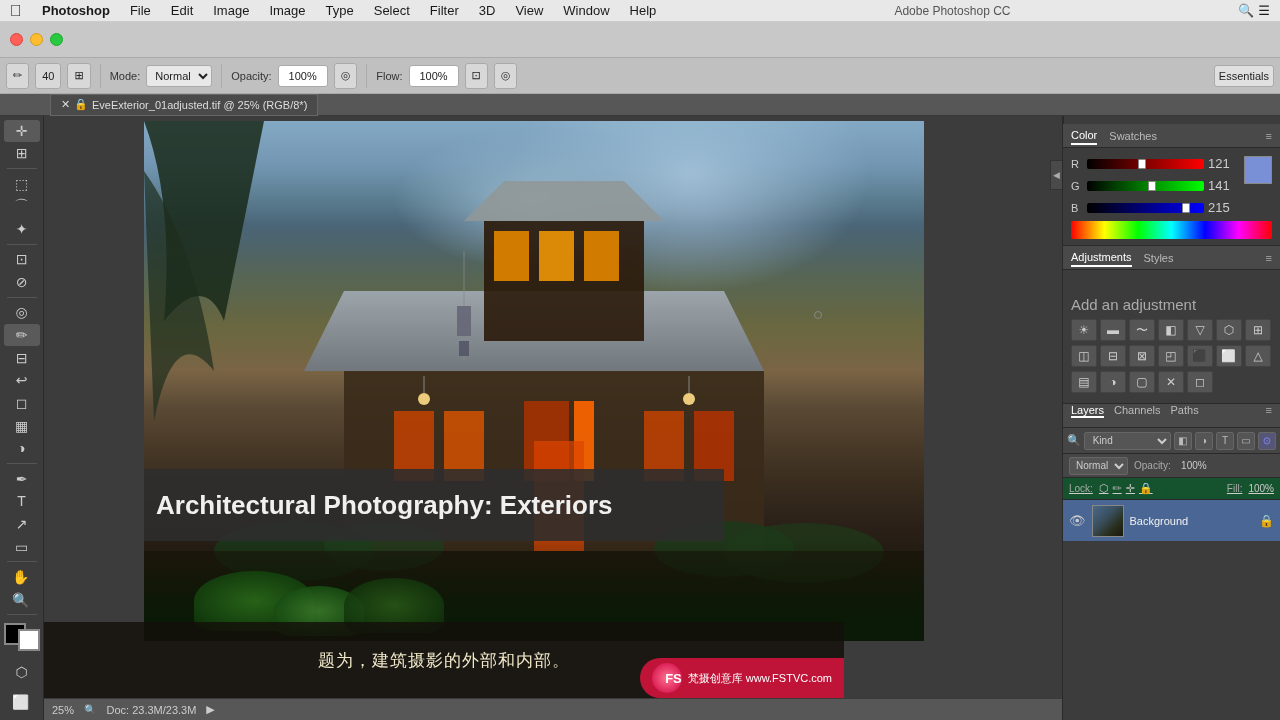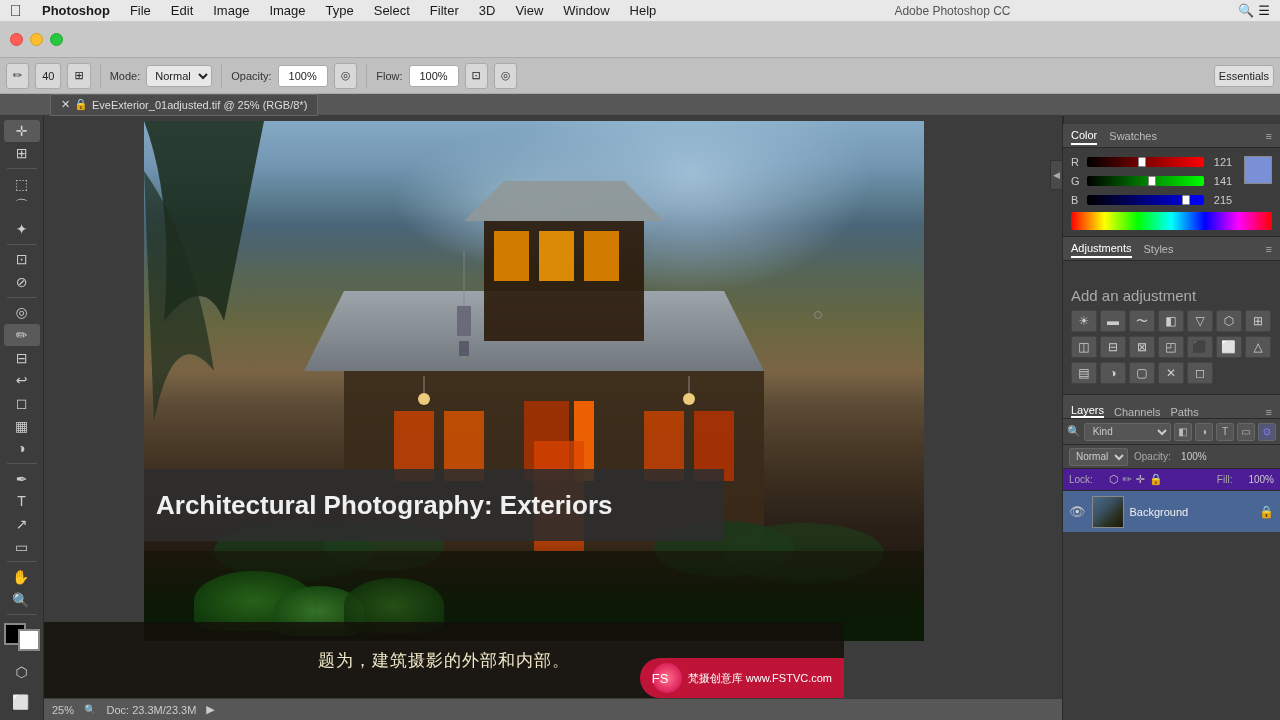--- a/index.html
+++ b/index.html
@@ -131,21 +131,21 @@
       flex: 1; height: 10px; border-radius: 2px; position: relative;
     }
     .slider-r { background: linear-gradient(to right, #000, #ff0000); }
     .slider-g { background: linear-gradient(to right, #000, #00ff00); }
     .slider-b { background: linear-gradient(to right, #000, #0000ff); }
     .slider-thumb {
       width: 8px; height: 10px; background: white;
       border: 1px solid #888; position: absolute; top: 0;
       border-radius: 1px; cursor: pointer;
     }
-    .color-value { font-size: 11px; color: #ccc; width: 30px; text-align: center; }
+    .color-value { font-size: 13px; color: #ccc; width: 30px; text-align: left; }
     .color-spectrum {
       height: 18px; margin-top: 4px;
       background: linear-gradient(to right, #ff0000, #ffff00, #00ff00, #00ffff, #0000ff, #ff00ff, #ff0000);
       border-radius: 2px;
     }
 
     
     #adjustments-panel { border-bottom: 1px solid #2a2a2a; }
     .adj-header { height: 24px; background: #494949; display: flex; align-items: center; padding: 0 8px; gap: 12px; border-bottom: 1px solid #2a2a2a; }
     .adj-content { padding: 6px 8px; }
@@ -153,21 +153,21 @@
     .adj-icons { display: flex; flex-wrap: wrap; gap: 3px; margin-bottom: 4px; }
     .adj-icon-btn {
       width: 26px; height: 22px; background: #555;
       border: 1px solid #444; border-radius: 2px;
       display: flex; align-items: center; justify-content: center;
       color: #ccc; font-size: 12px; cursor: pointer;
     }
 
     
     #layers-panel { flex: 1; display: flex; flex-direction: column; }
-    .layers-header { height: 24px; background: #494949; display: flex; align-items: flex-end; padding: 0 8px; gap: 10px; border-bottom: 1px solid #2a2a2a; }
+    .layers-header { height: 24px; background: #494949; display: flex; align-items: flex-start; padding: 0 8px; gap: 10px; border-bottom: 1px solid #2a2a2a; }
     .layers-tab { font-size: 11px; color: #bbb; cursor: pointer; }
     .layers-tab.active { color: #fff; border-bottom: 2px solid #fff; }
     .layers-toolbar {
       height: 26px; background: #454545;
       display: flex; align-items: center; padding: 0 4px; gap: 3px;
       border-bottom: 1px solid #2a2a2a;
     }
     .layers-search {
       flex: 1; height: 18px; background: #555; border: 1px solid #666;
       border-radius: 2px; font-size: 10px; color: #ccc; padding: 0 4px;
@@ -182,23 +182,24 @@
       display: flex; align-items: center; padding: 0 6px; gap: 6px;
       border-bottom: 1px solid #2a2a2a;
     }
     .layers-mode-select {
       height: 18px; background: #555; border: 1px solid #666;
       color: #ccc; font-size: 10px; border-radius: 2px; padding: 0 2px;
     }
     .layers-opacity-label { font-size: 10px; color: #aaa; }
     .layers-opacity-val { font-size: 10px; color: #ccc; width: 30px; text-align: right; }
     .layers-lock-row {
-      height: 22px; background: #4c1d95;
-      display: flex; align-items: center; padding: 0 6px; gap: 16px;
+      height: 22px; background: #14532d;
+      display: flex; align-items: center; padding: 0 6px; gap: 6px;
       border-bottom: 1px solid #2a2a2a;
+      text-decoration: underline;
     }
     .lock-label { font-size: 10px; color: #aaa; }
     .lock-icons { display: flex; gap: 4px; }
     .lock-icon-btn { font-size: 11px; color: #bbb; cursor: pointer; }
     .fill-label { font-size: 10px; color: #aaa; margin-left: auto; }
     .fill-val { font-size: 10px; color: #ccc; }
     .layer-row {
       height: 42px; display: flex; align-items: center; padding: 0 6px;
       gap: 6px; background: #4a6694; border-bottom: 1px solid #3a3a3a;
       cursor: pointer;
@@ -471,21 +472,21 @@
       <div style="position:absolute;bottom:100px;left:0;width:580px;height:72px;background:rgba(45,45,45,0.88);display:flex;align-items:center;padding:0 12px">
         <span style="font-size:26px;font-weight:bold;color:#f0f0f0">Architectural Photography: Exteriors</span>
       </div>
     </div>
 
     <div style="position:absolute;bottom:22px;left:0;right:218px;height:76px;background:rgba(20,16,10,0.82);display:flex;flex-direction:column;align-items:center;justify-content:center;gap:20px">
       <span style="font-size:17px;color:#f0e8c8;letter-spacing:1px">题为，建筑摄影的外部和内部。</span>
     </div>
 
     <div style="position:absolute;bottom:22px;right:218px;display:flex;align-items:center;gap:6px;background:rgba(210,20,60,0.9);padding:5px 12px;border-radius:22px 0 0 22px;z-index:10">
-      <div style="width:30px;height:30px;border-radius:50%;background:radial-gradient(circle,#ff7090,#cc0040);display:flex;align-items:center;justify-content:flex-start;color:white;font-weight:normal;font-size:13px">
+      <div style="width:30px;height:30px;border-radius:50%;background:radial-gradient(circle,#ff7090,#cc0040);display:flex;align-items:center;justify-content:flex-end;color:white;font-weight:bold;font-size:13px">
         <span>FS</span>
       </div>
       <span style="color:white;font-size:11px">梵摄创意库  www.FSTVC.com</span>
     </div>
 
     <div style="position:absolute;top:195px;right:240px;width:8px;height:8px;border:1px solid #888;border-radius:50%"></div>
 
     <div id="statusbar" style="position:absolute;bottom:0;left:0;right:218px;height:22px;background:#575757;display:flex;align-items:center;padding:0 8px;font-size:11px;color:#ccc;gap:10px;border-top:1px solid #3a3a3a">
       <span>25%</span>
       <span style="font-size:10px">🔍</span>

